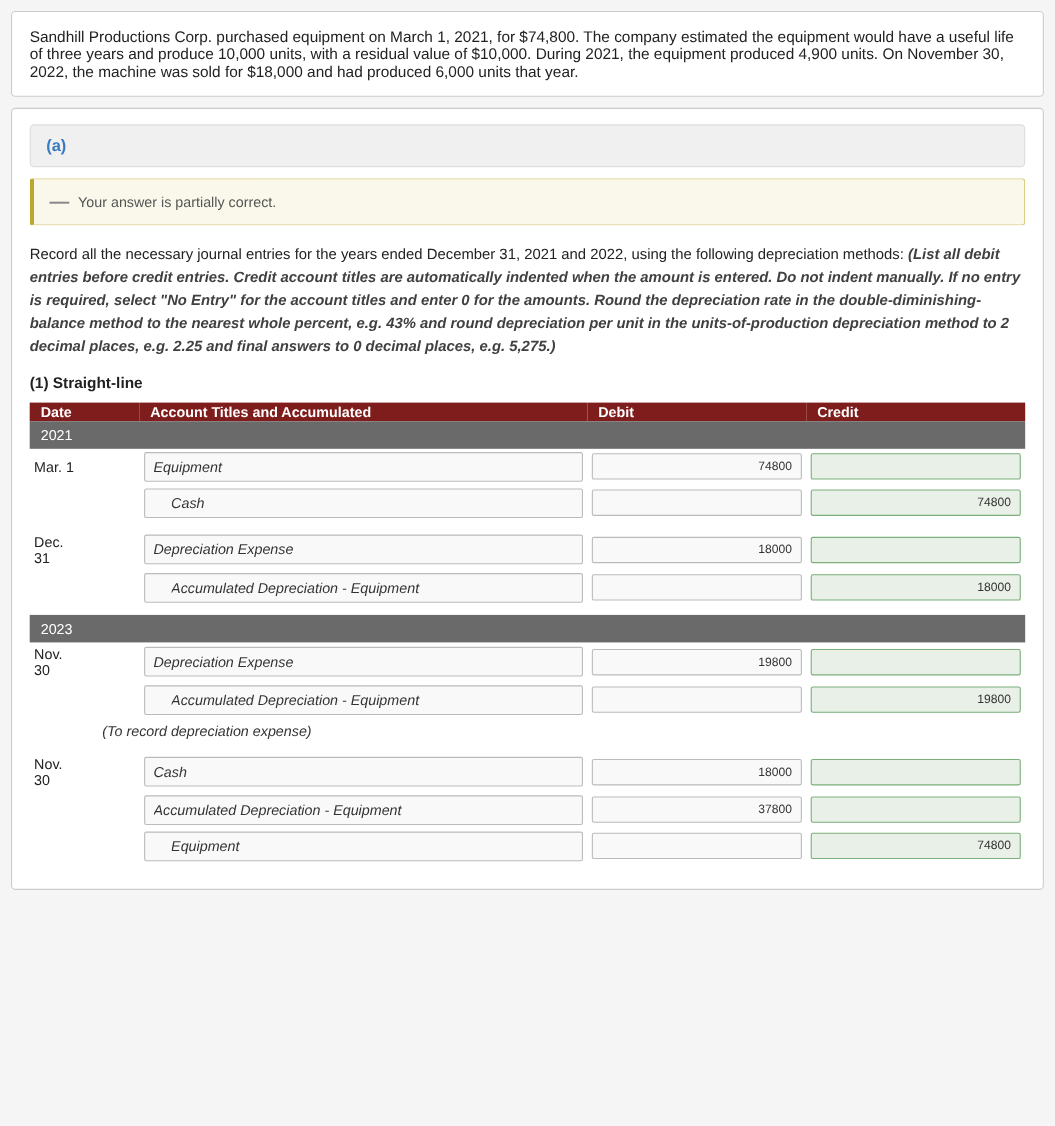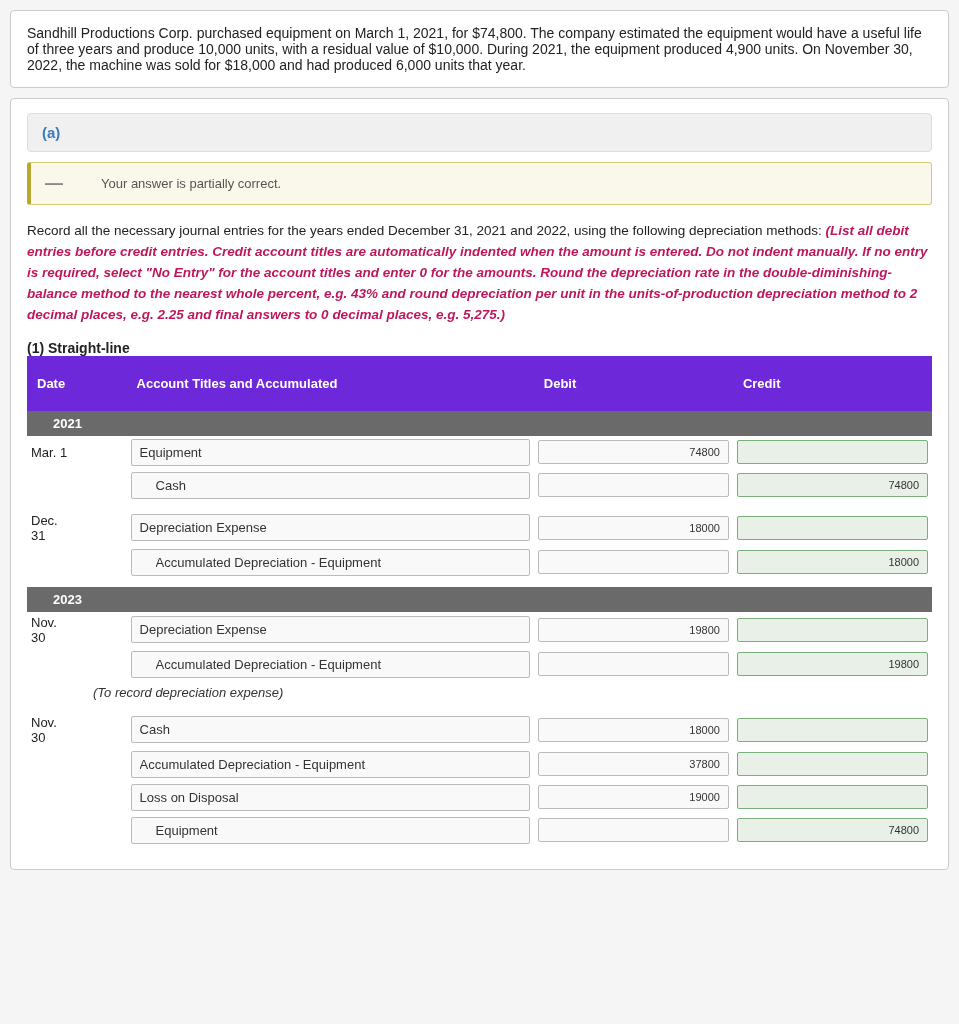--- a/index.html
+++ b/index.html
@@ -41,53 +41,53 @@
       gap: 8px;
     }
     .alert-dash {
       font-size: 18px;
       color: #888;
       font-weight: bold;
     }
     .alert-text {
       font-size: 13px;
       color: #555;
-      margin-left: 30px;
     }
     .instruction-text {
       font-size: 13.5px;
       line-height: 1.55;
       margin-bottom: 14px;
     }
     .red-italic {
-      color: #be185d;
+      color: #404040;
       font-style: italic;
       font-weight: bold;
     }
     .method-label {
       font-size: 14px;
       font-weight: bold;
+      margin-bottom: 10px;
     }
     .journal-table {
       width: 100%;
       border-collapse: collapse;
     }
     .journal-table th {
-      background: #6d28d9;
+      background: #7f1d1d;
       color: #fff;
-      padding: 20px 10px;
+      padding: 1px 10px;
       font-size: 13px;
       text-align: left;
     }
     .journal-table th.center { text-align: left; }
     .journal-table .year-row td {
       background: #6a6a6a;
       color: #fff;
-      font-weight: bold;
-      padding: 5px 26px;
+      font-weight: normal;
+      padding: 5px 10px;
       font-size: 13px;
     }
     .journal-table td {
       padding: 4px 6px;
       vertical-align: middle;
     }
     .date-cell {
       width: 58px;
       vertical-align: top;
       padding-top: 8px;
@@ -96,20 +96,21 @@
       padding-right: 8px;
     }
     .account-input {
       width: 100%;
       border: 1px solid #bbb;
       background: #f9f9f9;
       padding: 5px 8px;
       font-size: 13px;
       border-radius: 2px;
       color: #333;
+      font-style: italic;
     }
     .account-input.indented {
       padding-left: 24px;
     }
     .debit-input, .credit-input {
       width: 100%;
       border: 1px solid #bbb;
       background: #f9f9f9;
       padding: 5px 8px;
       font-size: 11px;
@@ -236,26 +237,20 @@
           <td><input type="text" class="credit-input" style=""></td>
         </tr>
         <tr class="entry-row">
           <td class="date-cell"></td>
           <td><input type="text" class="account-input" value="Accumulated Depreciation - Equipment" style=""></td>
           <td><input type="text" class="debit-input" value="37800" style=""></td>
           <td><input type="text" class="credit-input" style=""></td>
         </tr>
         <tr class="entry-row">
           <td class="date-cell"></td>
-          <td><input type="text" class="account-input" value="Loss on Disposal" style=""></td>
-          <td><input type="text" class="debit-input" value="19000" style=""></td>
-          <td><input type="text" class="credit-input" style=""></td>
-        </tr>
-        <tr class="entry-row">
-          <td class="date-cell"></td>
           <td><input type="text" class="account-input indented" value="Equipment" style=""></td>
           <td><input type="text" class="debit-input" style=""></td>
           <td><input type="text" class="credit-input" value="74800" style=""></td>
         </tr>
         <tr class="spacer-row">
           <td colspan="4"></td>
         </tr>
       </tbody>
   </table>
 </div>

